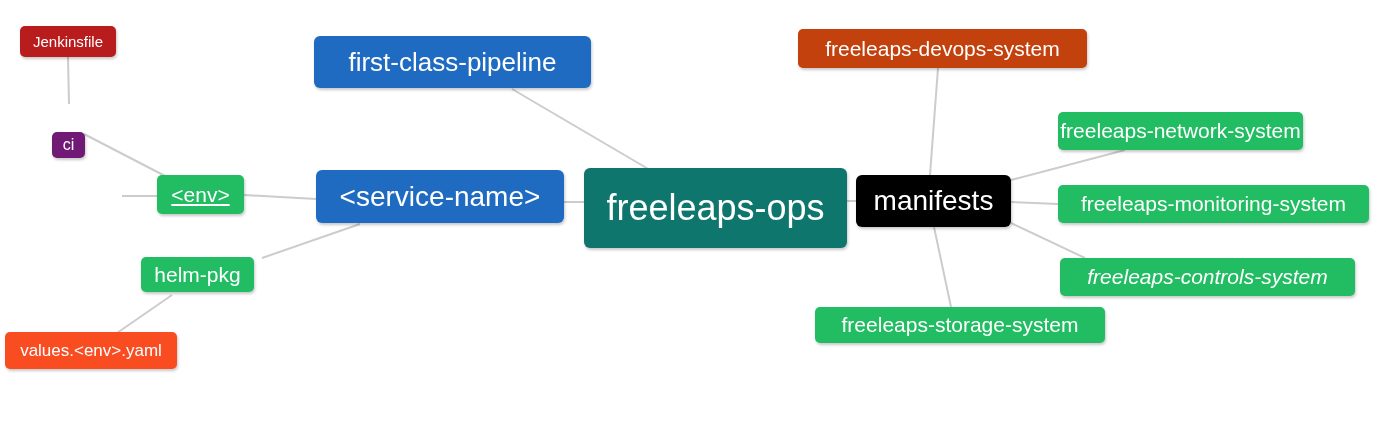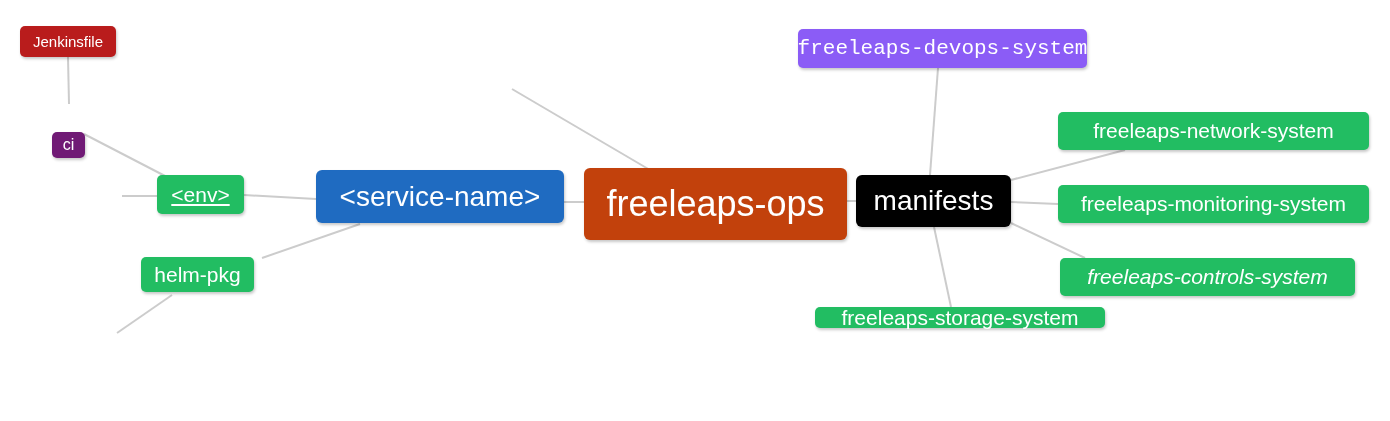--- a/index.html
+++ b/index.html
@@ -48,31 +48,33 @@
 
   <div class="node" style="left: 20px; top: 26px; width: 96px; height: 31px; font-size: 15px; background: #b91c1c;">Jenkinsfile</div>
 
   <div class="node" style="left: 52px; top: 104px; width: 33px; height: 26px; font-size: 16px; background: #701a75; margin-top: 28px;">ci</div>
 
 
   <div class="node" style="left: 157px; top: 175px; width: 87px; height: 39px; font-size: 21px; background: rgb(34, 189, 98); text-decoration: underline;">&lt;env&gt;</div>
 
   <div class="node" style="left: 141px; top: 257px; width: 113px; height: 35px; font-size: 21px; background: rgb(34, 189, 98);">helm-pkg</div>
 
+  <div class="node" style="left: 5px; top: 332px; width: 172px; height: 37px; font-size: 17px; background: rgb(250, 76, 33);">values.&lt;env&gt;.yaml</div>
 
+  <div class="node big" style="left: 314px; top: 36px; width: 277px; height: 52px; font-size: 26px; background: rgb(31, 107, 193);">first-class-pipeline</div>
 
   <div class="node big" style="left: 316px; top: 170px; width: 248px; height: 53px; font-size: 28px; background: rgb(31, 107, 193); text-align: center;">&lt;service-name&gt;</div>
 
-  <div class="node big" style="left: 584px; top: 168px; width: 263px; height: 72px; font-size: 36px; background: #c2410c;">freeleaps-ops</div>
+  <div class="node big" style="left: 584px; top: 168px; width: 263px; height: 80px; font-size: 36px; background: #0f766e;">freeleaps-ops</div>
 
   <div class="node big" style="left: 856px; top: 175px; width: 155px; height: 52px; font-size: 28px; background: #000000;">manifests</div>
 
-  <div class="node" style="left: 798px; top: 29px; width: 289px; height: 39px; font-size: 21px; background: #8b5cf6; font-family: Liberation Mono, monospace;">freeleaps-devops-system</div>
+  <div class="node" style="left: 798px; top: 29px; width: 289px; height: 39px; font-size: 21px; background: #c2410c;">freeleaps-devops-system</div>
 
-  <div class="node" style="left: 1058px; top: 112px; width: 311px; height: 38px; font-size: 21px; background: rgb(34, 189, 98);">freeleaps-network-system</div>
+  <div class="node" style="left: 1058px; top: 112px; width: 245px; height: 38px; font-size: 21px; background: rgb(34, 189, 98);">freeleaps-network-system</div>
 
   <div class="node" style="left: 1058px; top: 185px; width: 311px; height: 38px; font-size: 21px; background: rgb(34, 189, 98);">freeleaps-monitoring-system</div>
 
   <div class="node" style="left: 1060px; top: 258px; width: 295px; height: 38px; font-size: 21px; background: rgb(34, 189, 98); font-style: italic;">freeleaps-controls-system</div>
 
-  <div class="node" style="left: 815px; top: 307px; width: 290px; height: 21px; font-size: 21px; background: rgb(34, 189, 98); text-align: right;">freeleaps-storage-system</div>
+  <div class="node" style="left: 815px; top: 307px; width: 290px; height: 36px; font-size: 21px; background: rgb(34, 189, 98); text-align: right;">freeleaps-storage-system</div>
 
 </div>
 
 </body></html>

